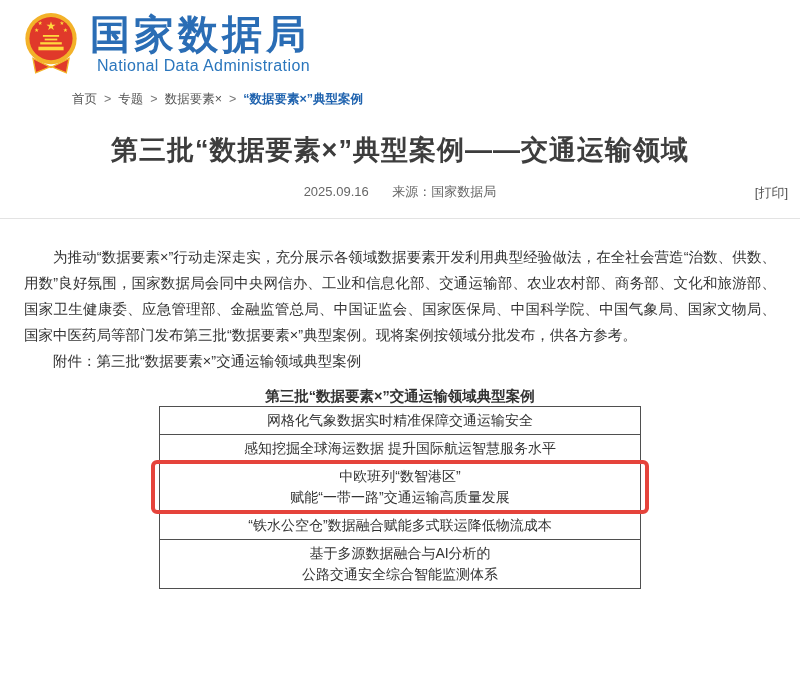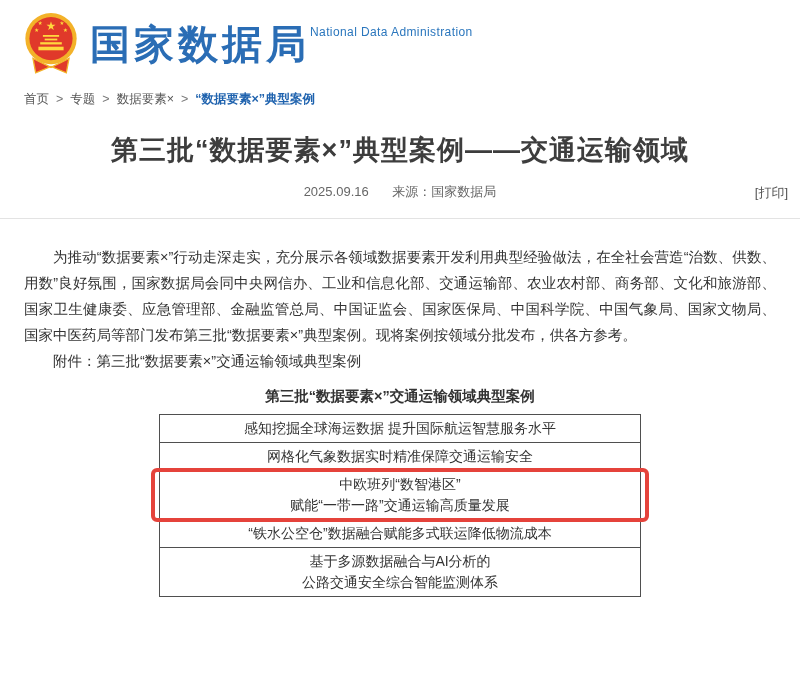--- a/index.html
+++ b/index.html
@@ -6,24 +6,24 @@
   html,body { margin:0; padding:0; background:#fff; }
   body {
     width:800px; height:676px; overflow:hidden;
     font-family:"Liberation Sans","DejaVu Sans",sans-serif;
     color:#333;
   }
   
   .site-header { padding:10px 0 0 24px; }
   .logo-row { display:flex; align-items:center; gap:12px; text-decoration:none; cursor:pointer; }
   .emblem svg { display:block; }
-  .logo-text { display:flex; flex-direction:row;text-align:right; }
+  .logo-text { display:flex; flex-direction:column;text-align:right; }
   .site-name { font-size:40px; font-weight:700; color:#2a6db5; letter-spacing:4px; line-height:1.05; }
-  .site-name-en { font-size:12px; color:#2a76bd; letter-spacing:.4px; margin-top:2px; }
-  .breadcrumb { margin-top:13px; font-size:12.5px; color:#555; }
+  .site-name-en { font-size:16px; color:#2a76bd; letter-spacing:.4px; margin-top:2px; }
+  .breadcrumb { margin-top:13px; font-size:12.5px; color:#555;margin-left:48px; }
   .breadcrumb a.crumb { color:#555; text-decoration:none; cursor:pointer; }
   .breadcrumb .sep { margin:0 7px; color:#777; }
   .breadcrumb .crumb.current { color:#1e62ae; font-weight:700; }
   
   h1.page-title {
     margin:24px 40px 0; text-align:center;
     font-size:27px; font-weight:600; color:#3d3d3d; letter-spacing:1px;
   }
   .meta { position:relative; text-align:center; margin-top:15px; font-size:13px; color:#666; height:18px; }
   .meta .date { margin-right:20px; }
@@ -31,21 +31,21 @@
   .divider { border:none; border-top:1px solid #e3e3e3; margin:17px 0 0; }
   
   .content { padding:0 24px; }
   p.body-para {
     margin:0; font-size:14.5px; line-height:26px;
     text-indent:2em; text-align:justify; color:#333;
   }
   p.first { margin-top:25px; }
   
   .table-wrap { margin-top:13px; }
-  .table-title { text-align:center; font-weight:700; font-size:14.5px; color:#333; margin-bottom:8px; }
+  .table-title { text-align:center; font-weight:700; font-size:14.5px; color:#333; }
   table.case-table { margin:0 auto; border-collapse:collapse; width:482px; }
   table.case-table td {
     border:1px solid #4f4f4f; text-align:center;
     font-size:14px; line-height:21px; padding:3px 6px; height:27px;
     position:relative;
   }
   .red-box {
     position:absolute; left:-9px; right:-9px; top:-3px; bottom:-3px;
     border:4px solid #e5433b; border-radius:6px; pointer-events:none;
   }
@@ -93,24 +93,24 @@
 
   <div class="content">
     <p class="body-para first">为推动“数据要素×”行动走深走实，充分展示各领域数据要素开发利用典型经验做法，在全社会营造“治数、供数、用数”良好氛围，国家数据局会同中央网信办、工业和信息化部、交通运输部、农业农村部、商务部、文化和旅游部、国家卫生健康委、应急管理部、金融监管总局、中国证监会、国家医保局、中国科学院、中国气象局、国家文物局、国家中医药局等部门发布第三批“数据要素×”典型案例。现将案例按领域分批发布，供各方参考。</p>
     <p class="body-para">附件：第三批“数据要素×”交通运输领域典型案例</p>
 
     <div class="table-wrap">
       <div class="table-title">第三批“数据要素×”交通运输领域典型案例</div>
       <table class="case-table">
         <tbody id="case-table-body">
             <tr>
-              <td>感知挖掘全球海运数据 提升国际航运智慧服务水平</td>
+              <td>网格化气象数据实时精准保障交通运输安全</td>
             </tr>
             <tr>
-              <td>网格化气象数据实时精准保障交通运输安全</td>
+              <td>感知挖掘全球海运数据 提升国际航运智慧服务水平</td>
             </tr>
             <tr>
               <td>中欧班列“数智港区”<br>赋能“一带一路”交通运输高质量发展<div class="red-box"></div></td>
             </tr>
             <tr>
               <td>“铁水公空仓”数据融合赋能多式联运降低物流成本</td>
             </tr>
             <tr>
               <td>基于多源数据融合与AI分析的<br>公路交通安全综合智能监测体系</td>
             </tr>

